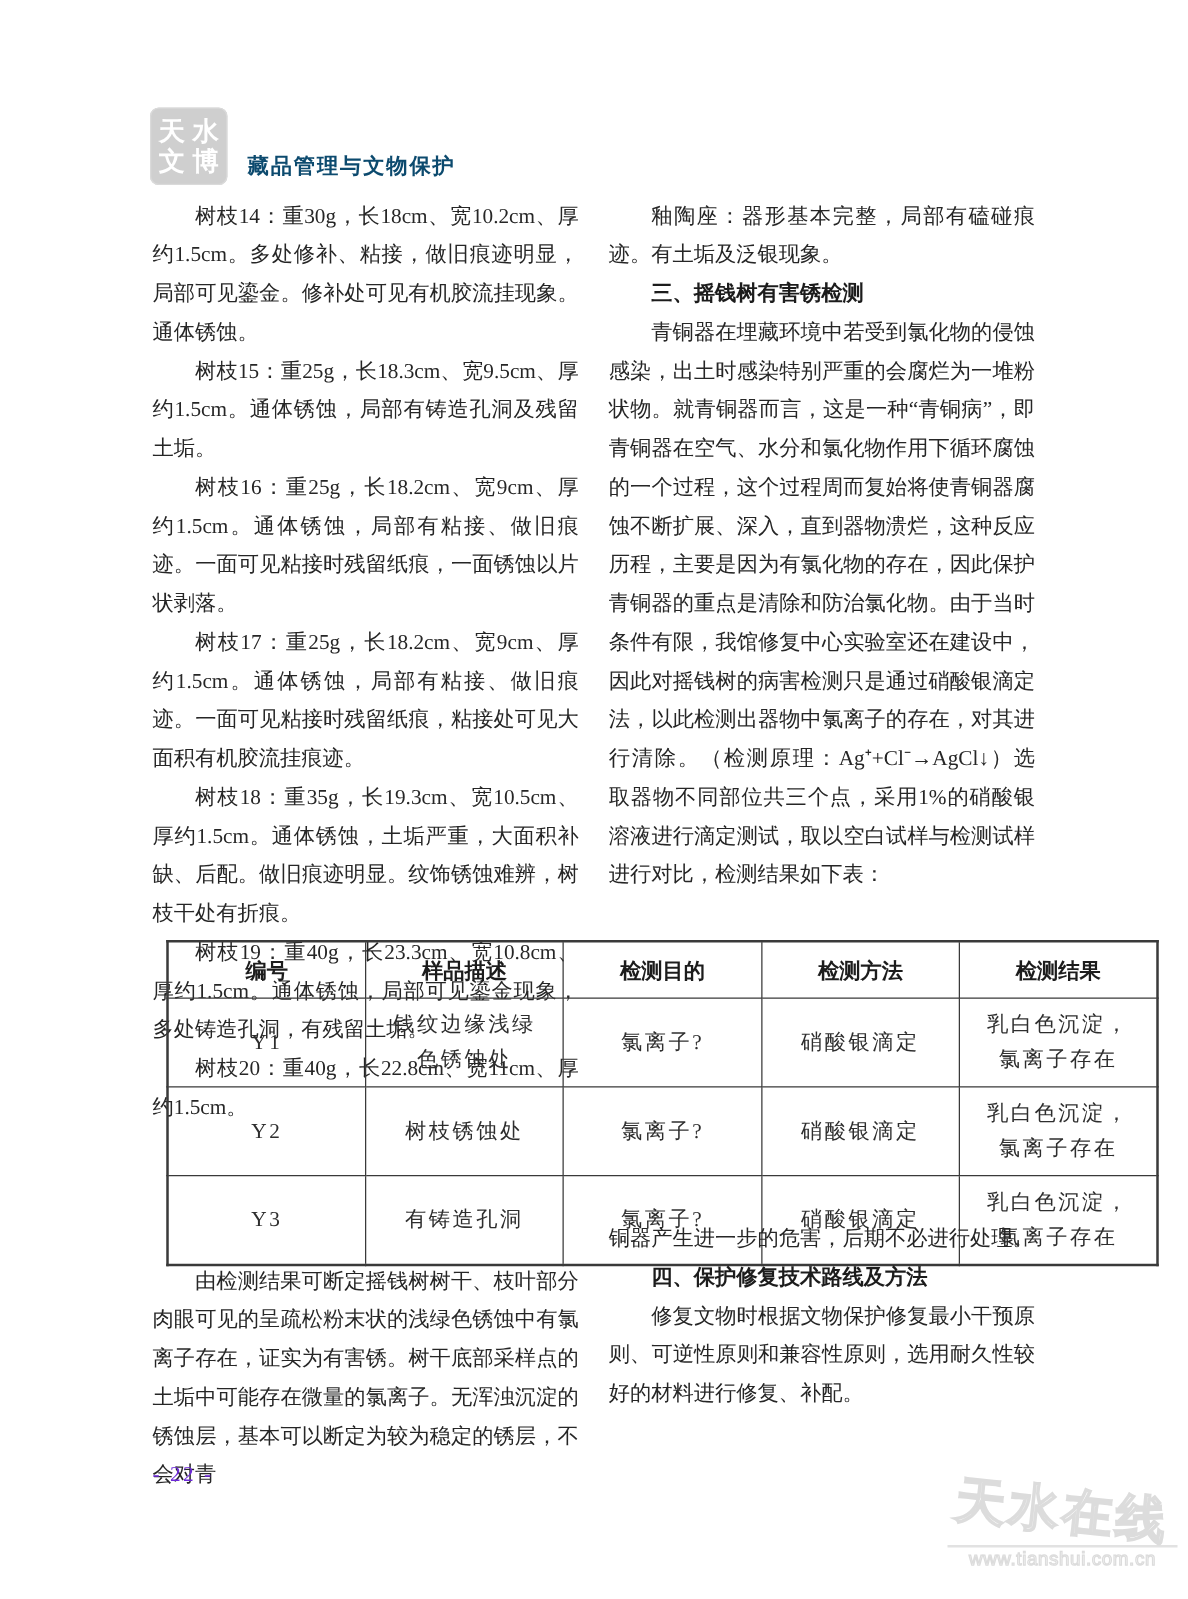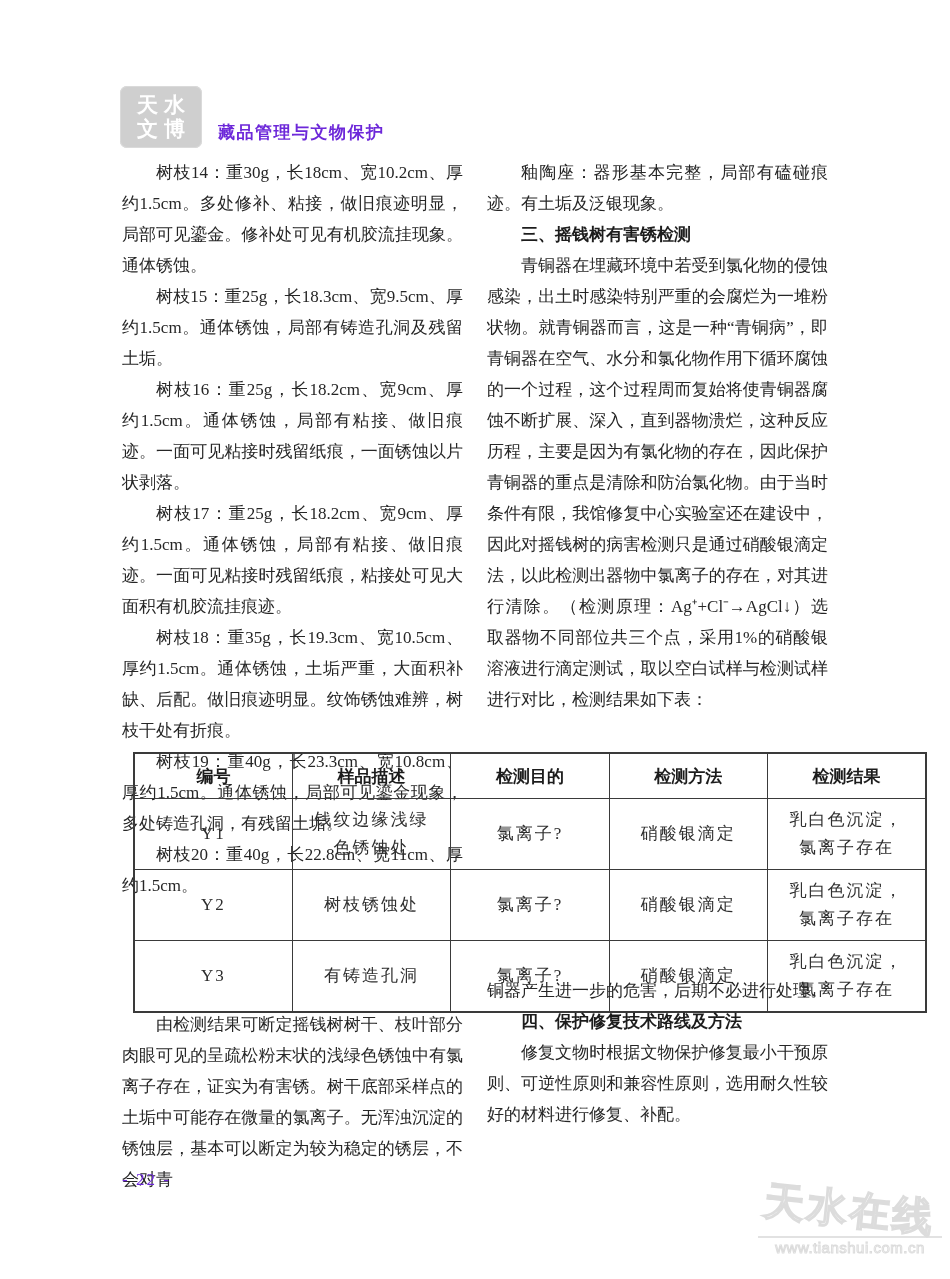--- a/index.html
+++ b/index.html
@@ -5,29 +5,29 @@
   html,body { margin:0; padding:0; }
   body {
     width:950px; height:1279px; position:relative; background:#ffffff;
     font-family:"Liberation Serif", serif; color:#262626; overflow:hidden;
   }
   .page { position:absolute; inset:0; }
 
   
   .header { position:absolute; top:86px; left:120px; display:flex; align-items:center; }
   .seal {
-    width:82px; height:62px; background:#c7c7c7; opacity:0.85; border-radius:7px;
+    width:62px; height:62px; background:#c7c7c7; opacity:0.85; border-radius:7px;
     display:flex; flex-direction:column; justify-content:center; align-items:center;
     color:#ffffff; font-weight:bold; font-size:21px; line-height:24px; letter-spacing:6px;
     box-shadow:0 0 0 1px #d4d4d4 inset;
   }
   .seal span { display:block; text-indent:6px; }
   .page-title {
     margin:0 0 0 16px; font-family:"Liberation Sans", sans-serif;
-    font-size:17px; font-weight:bold; color:#6d28d9; letter-spacing:1.5px;
+    font-size:17px; font-weight:bold; color:#0c4a6e; letter-spacing:1.5px;
     align-self:flex-end; padding-bottom:4px;
   }
 
   
   .textcol {
     position:absolute; width:341px; font-size:17px; line-height:31px;
     text-align:justify; text-justify:inter-ideograph;
   }
   #col-left-top   { left:122px; top:157px; }
   #col-right-top  { left:487px; top:157px; }

